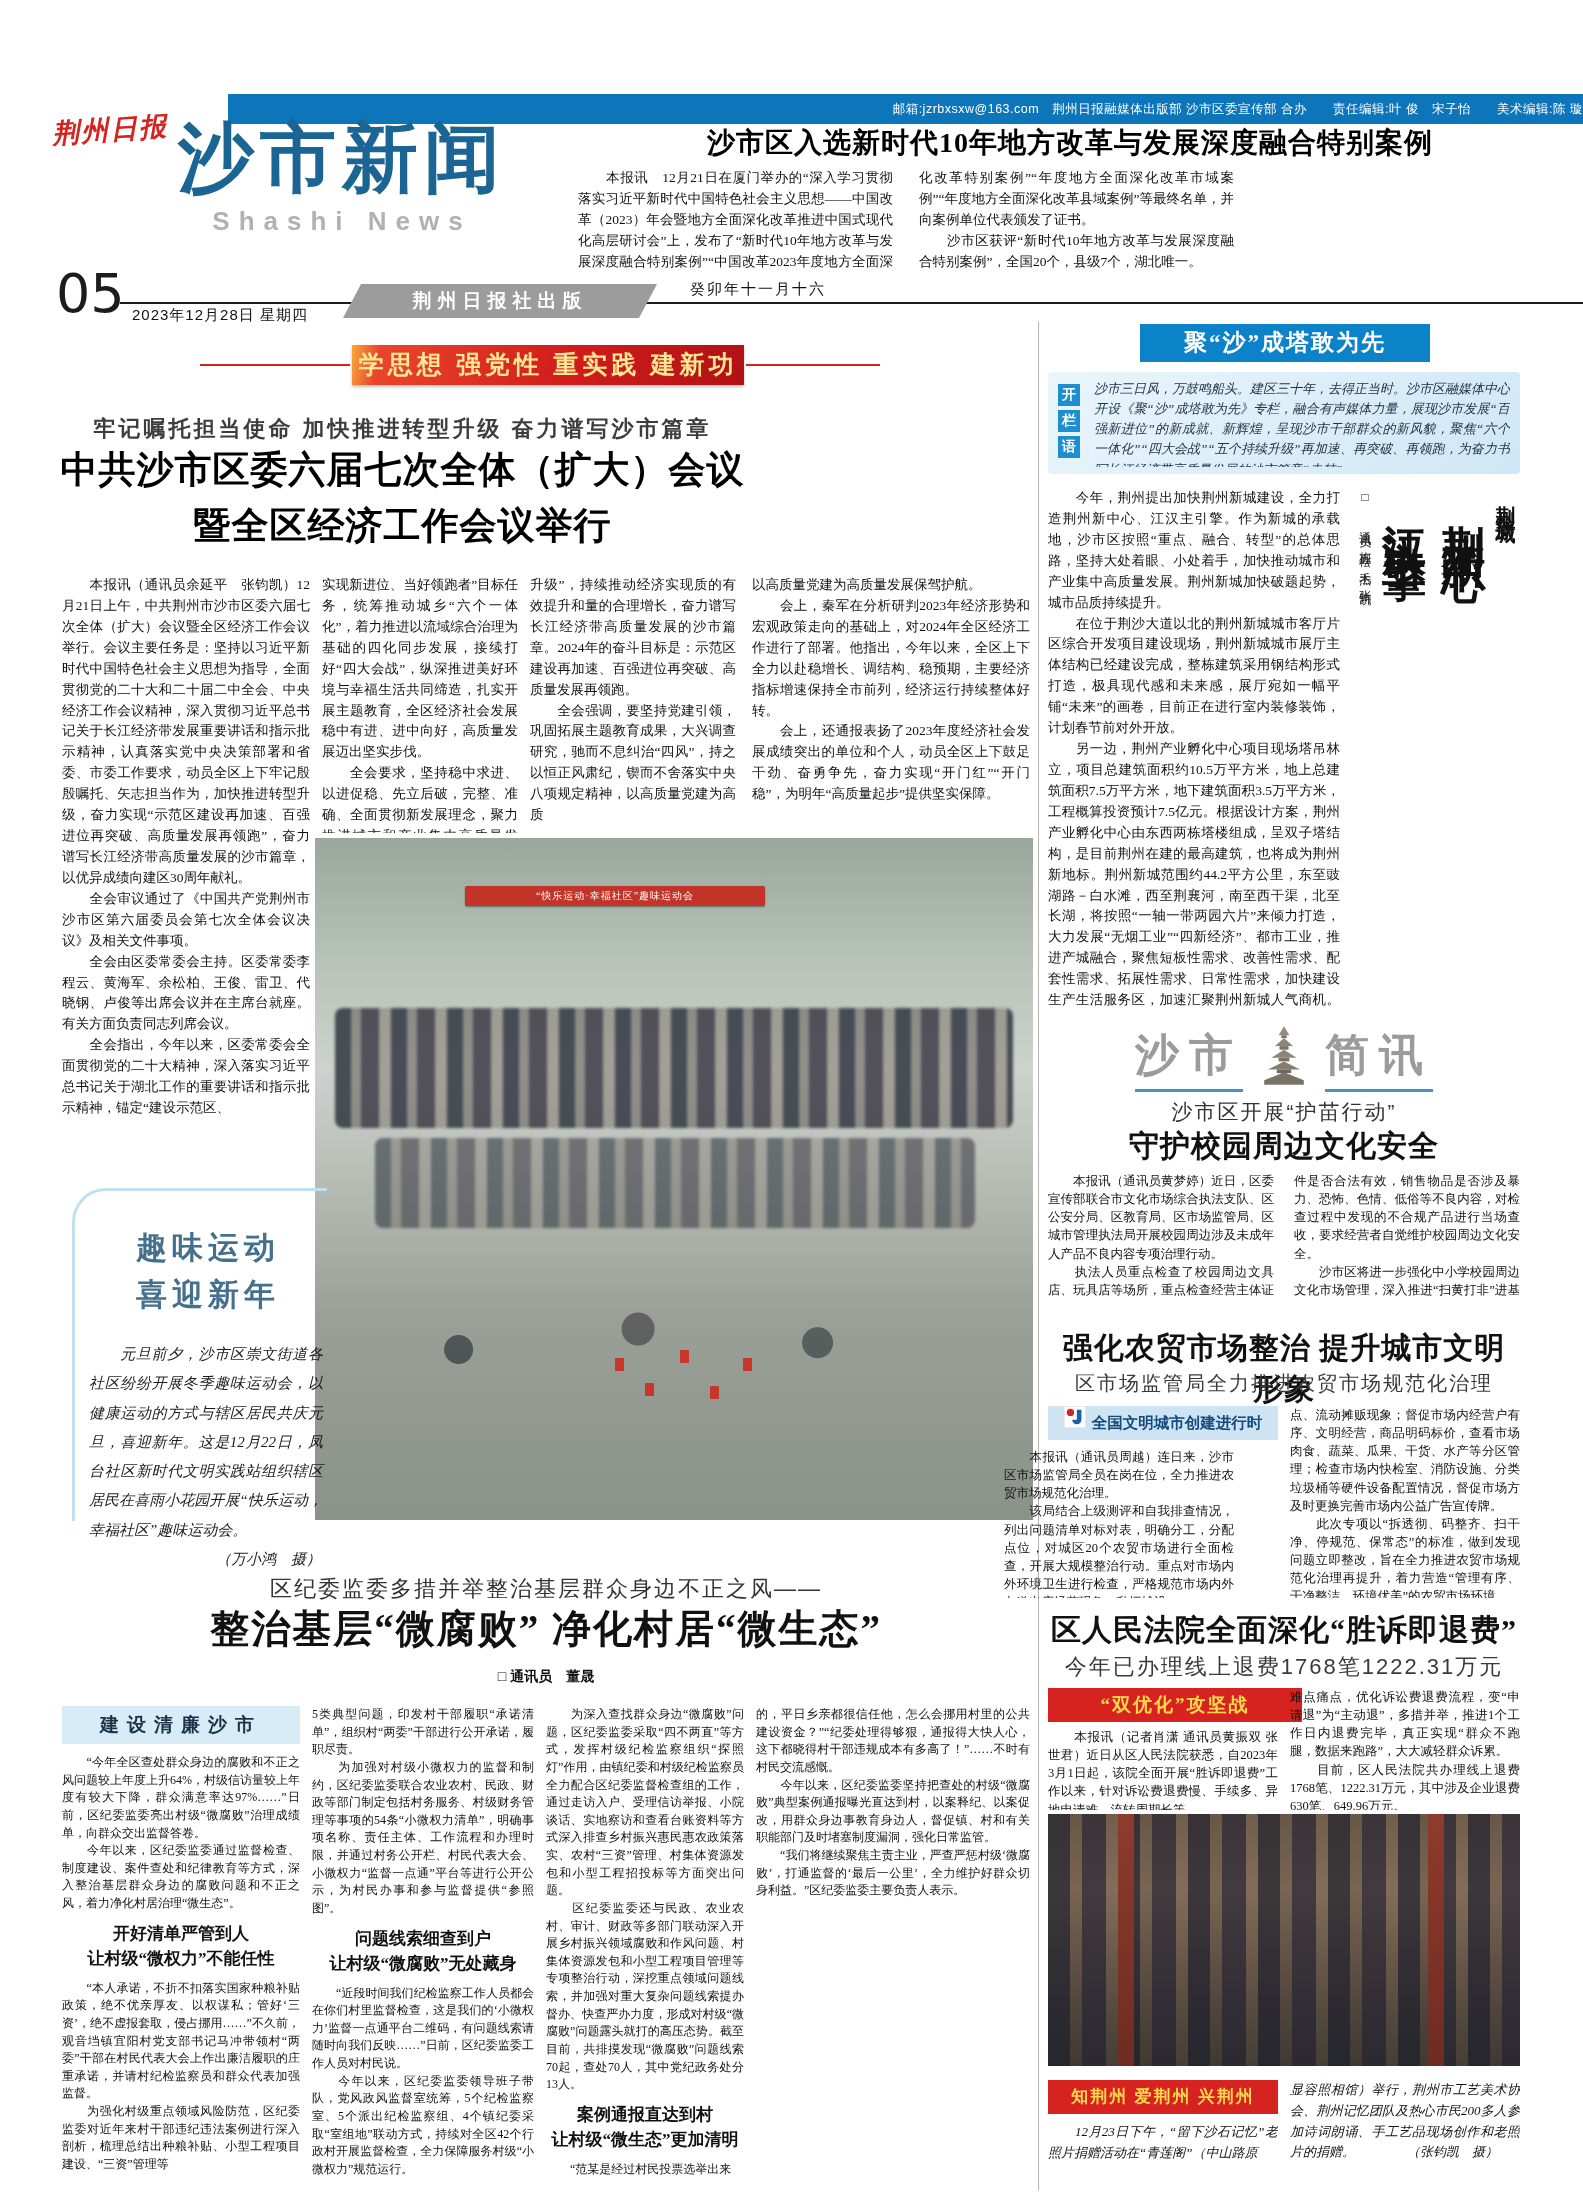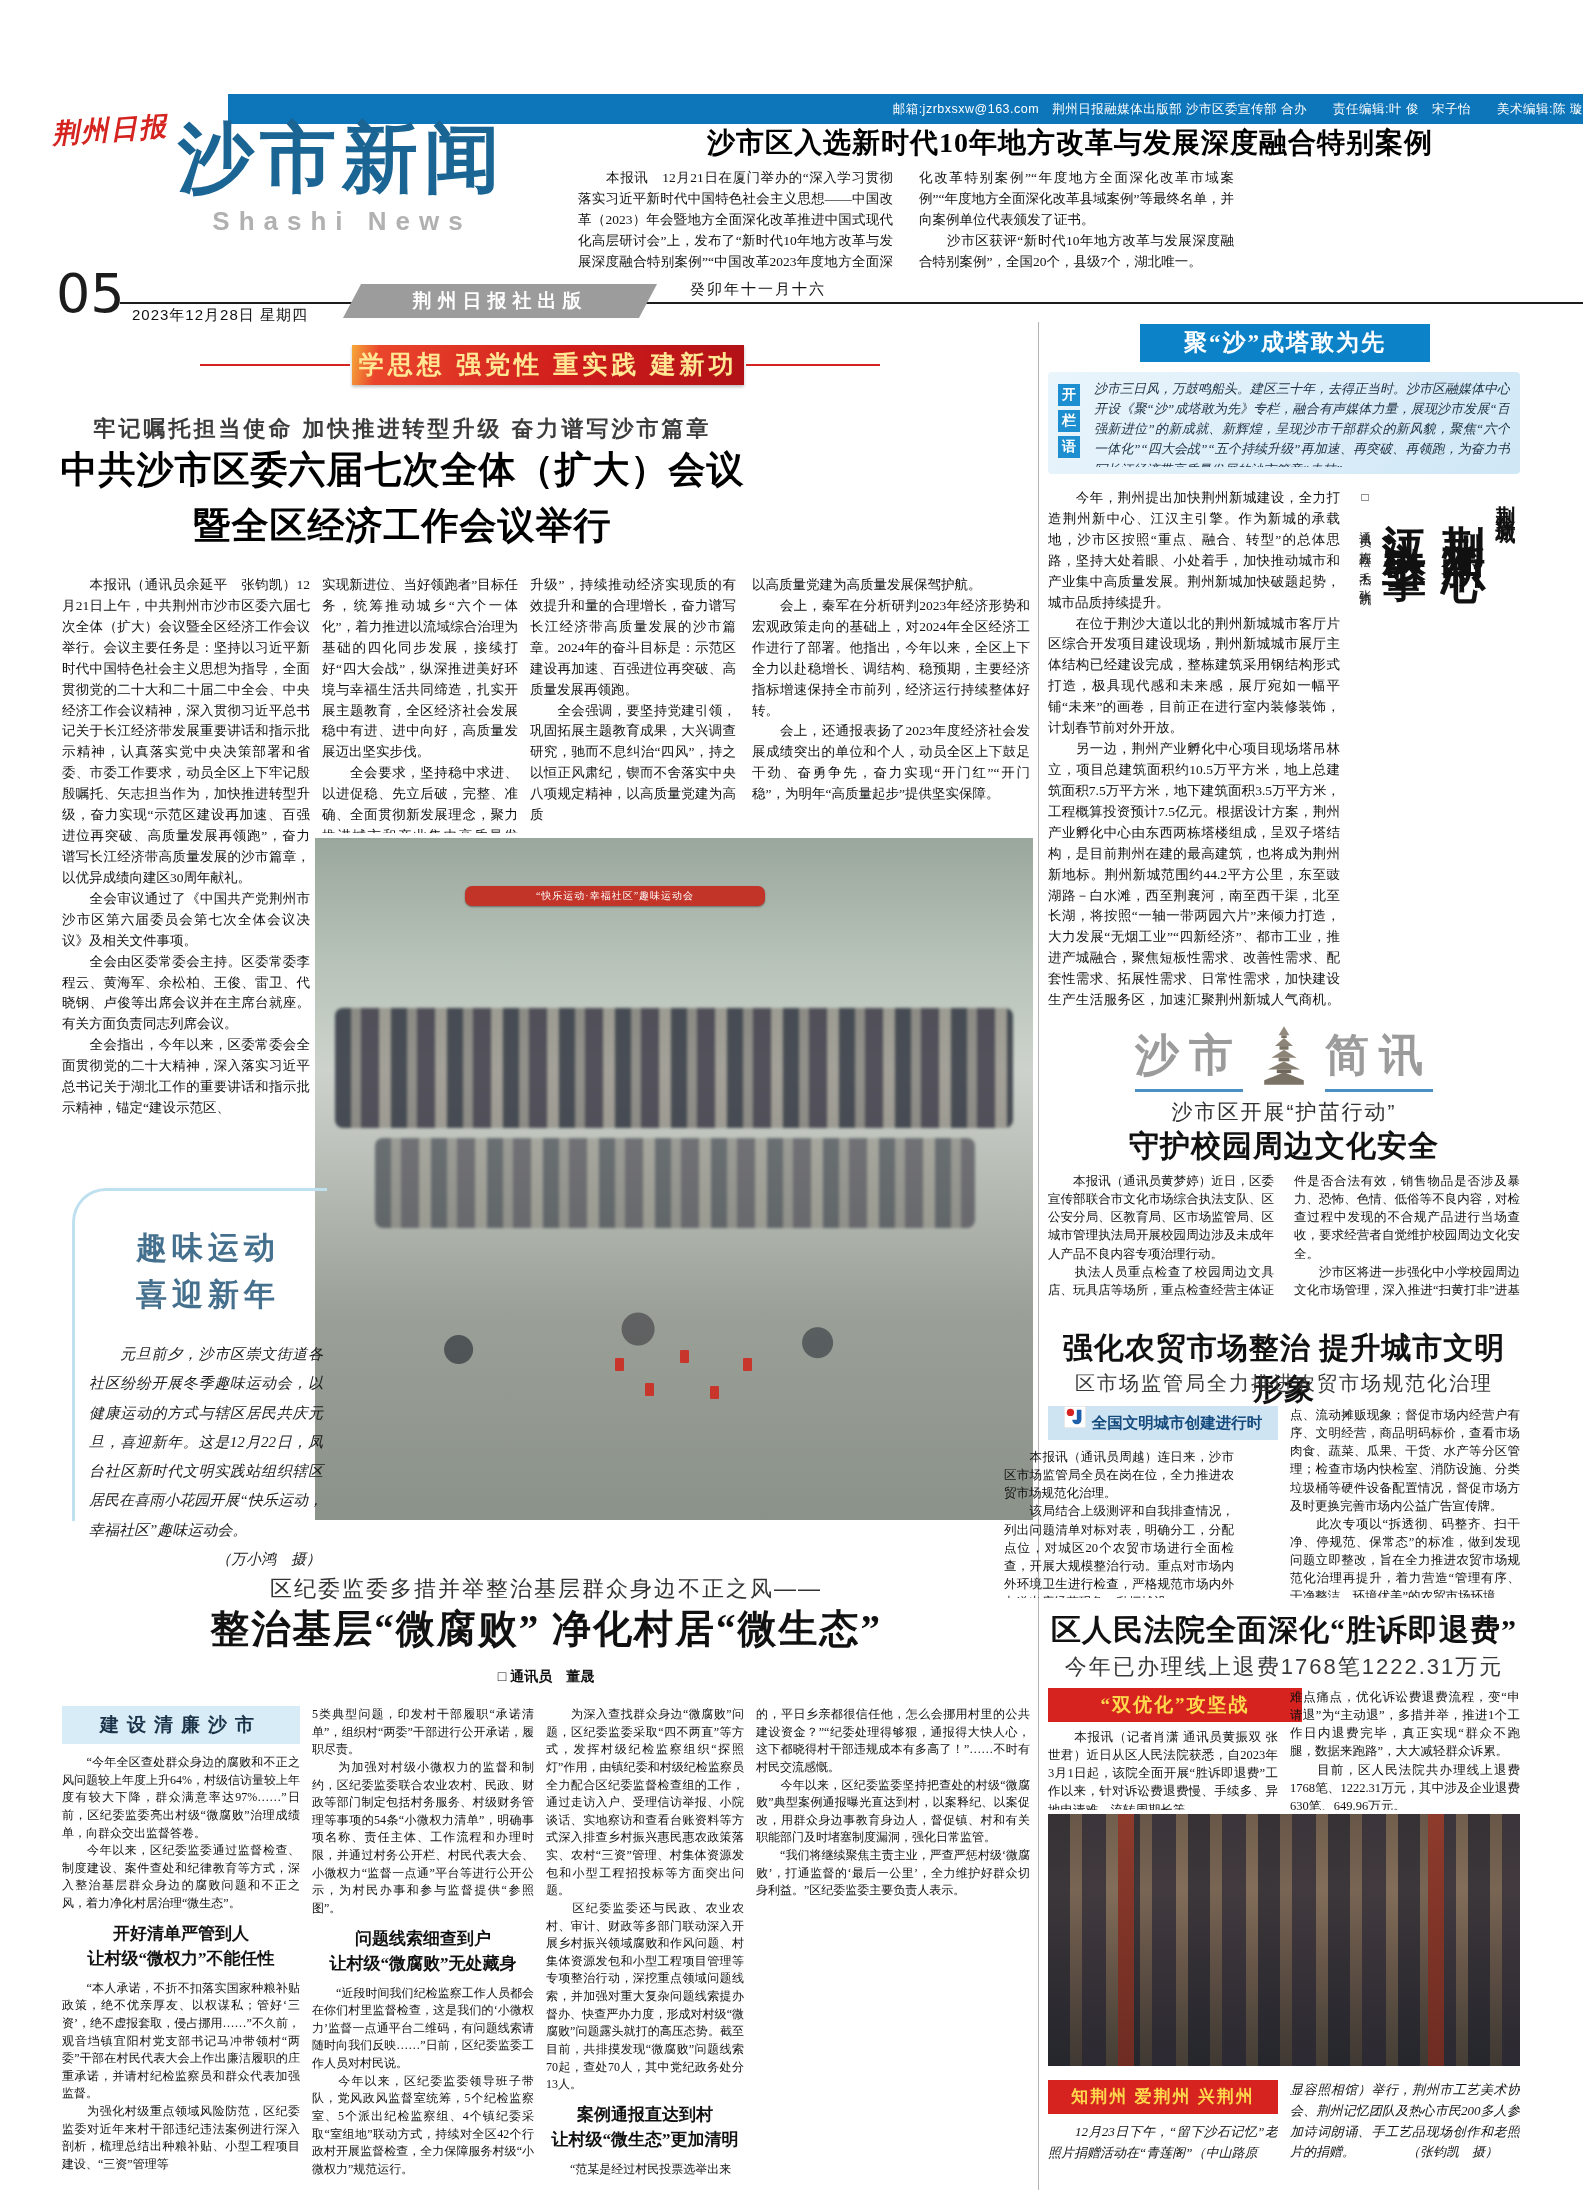--- a/index.html
+++ b/index.html
@@ -131,21 +131,21 @@
 　　全会指出，今年以来，区委常委会全面贯彻党的二十大精神，深入落实习近平总书记关于湖北工作的重要讲话和指示批示精神，锚定“建设示范区、</div>
   <div class="abs just body13 pre crop" style="left:322px;top:575px;width:196px;height:258px;">实现新进位、当好领跑者”目标任务，统筹推动城乡“六个一体化”，着力推进以流域综合治理为基础的四化同步发展，接续打好“四大会战”，纵深推进美好环境与幸福生活共同缔造，扎实开展主题教育，全区经济社会发展稳中有进、进中向好，高质量发展迈出坚实步伐。
 　　全会要求，坚持稳中求进、以进促稳、先立后破，完整、准确、全面贯彻新发展理念，聚力推进城市和产业集中高质量发展，加快推进转型</div>
   <div class="abs just body13 pre crop" style="left:530px;top:575px;width:206px;height:258px;">升级”，持续推动经济实现质的有效提升和量的合理增长，奋力谱写长江经济带高质量发展的沙市篇章。2024年的奋斗目标是：示范区建设再加速、百强进位再突破、高质量发展再领跑。
 　　全会强调，要坚持党建引领，巩固拓展主题教育成果，大兴调查研究，驰而不息纠治“四风”，持之以恒正风肃纪，锲而不舍落实中央八项规定精神，以高质量党建为高质</div>
   <div class="abs just body13 pre crop" style="left:752px;top:575px;width:278px;height:258px;">以高质量党建为高质量发展保驾护航。
 　　会上，秦军在分析研判2023年经济形势和宏观政策走向的基础上，对2024年全区经济工作进行了部署。他指出，今年以来，全区上下全力以赴稳增长、调结构、稳预期，主要经济指标增速保持全市前列，经济运行持续整体好转。
 　　会上，还通报表扬了2023年度经济社会发展成绩突出的单位和个人，动员全区上下鼓足干劲、奋勇争先，奋力实现“开门红”“开门稳”，为明年“高质量起步”提供坚实保障。</div>
 
   <div class="abs photo1" style="left:315px;top:838px;width:718px;height:682px;">
-    <div class="abs pbanner" style="left:150px;top:48px;width:300px;height:20px;border-radius:7px;">“快乐运动·幸福社区”趣味运动会</div>
+    <div class="abs pbanner" style="left:150px;top:48px;width:300px;height:20px;">“快乐运动·幸福社区”趣味运动会</div>
     <div class="abs crowdrow" style="left:20px;top:170px;width:678px;height:120px;"></div>
     <div class="abs crowdrow" style="left:60px;top:300px;width:600px;height:90px;opacity:.7;"></div>
     <div class="redbag" style="left:300px;top:520px;"></div>
     <div class="redbag" style="left:330px;top:545px;"></div>
     <div class="redbag" style="left:365px;top:512px;"></div>
     <div class="redbag" style="left:395px;top:548px;"></div>
     <div class="redbag" style="left:428px;top:520px;"></div>
   </div>
 
   <div class="abs capbox" style="left:72px;top:1188px;width:238px;height:330px;padding-left:14px;">

